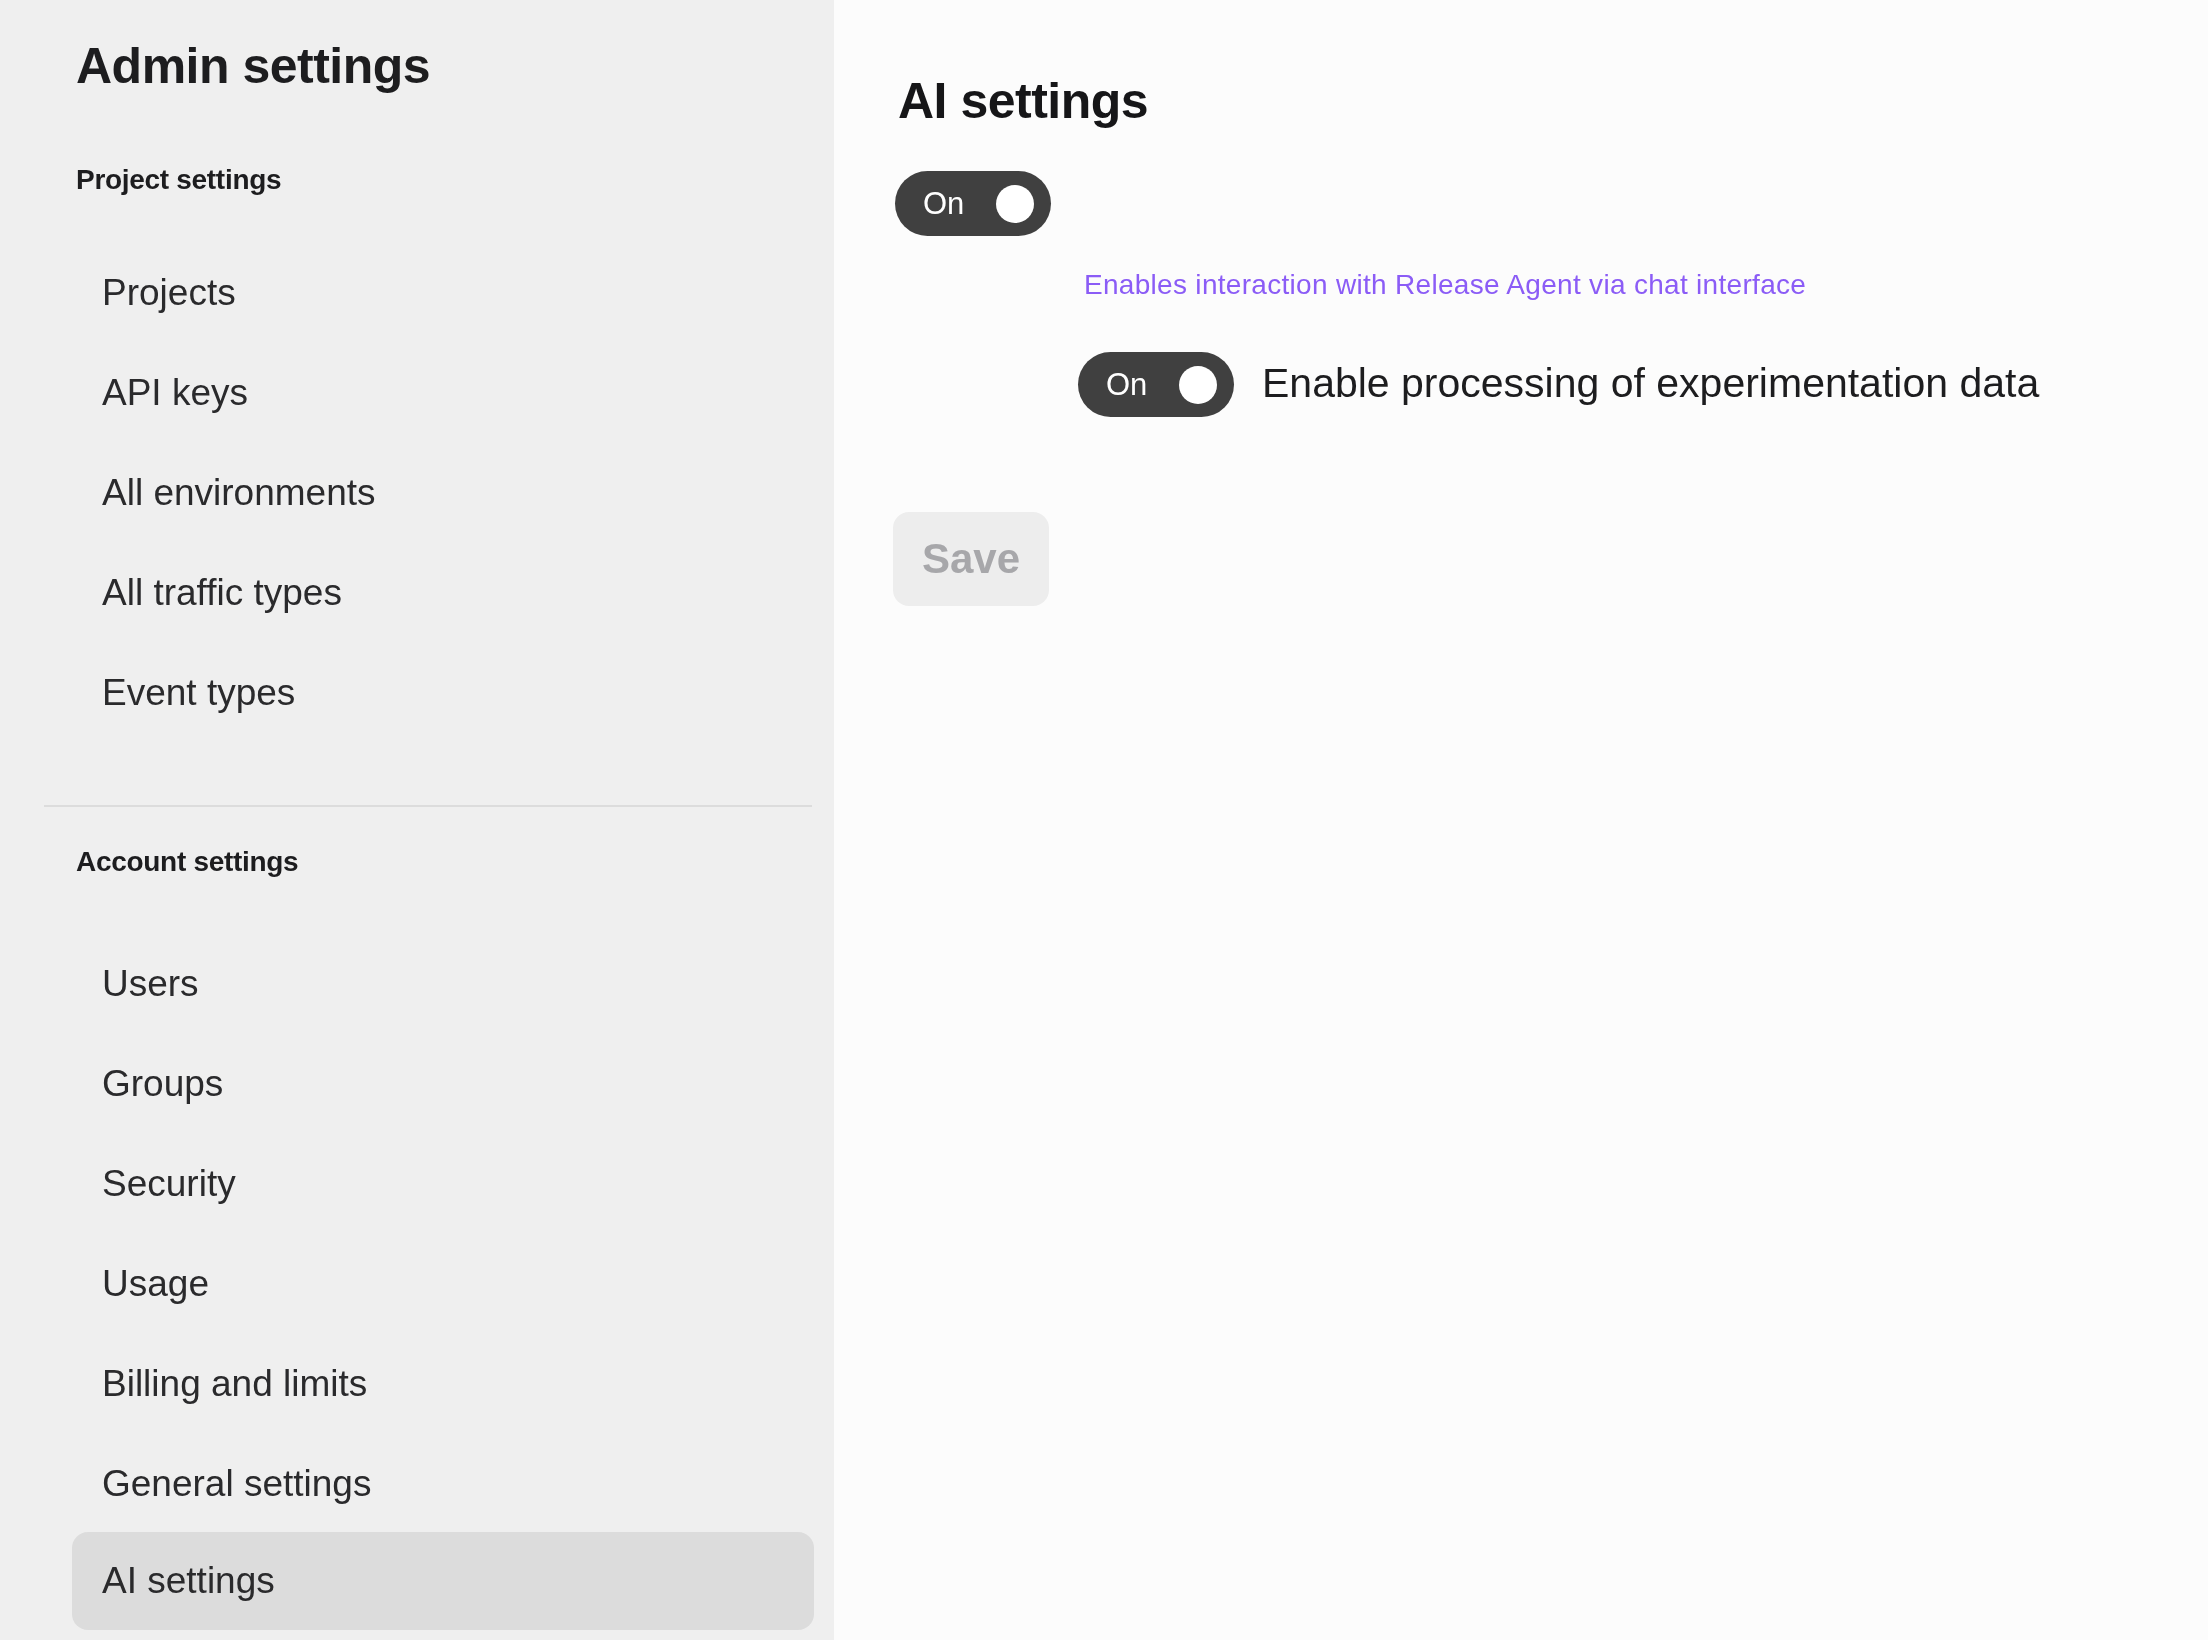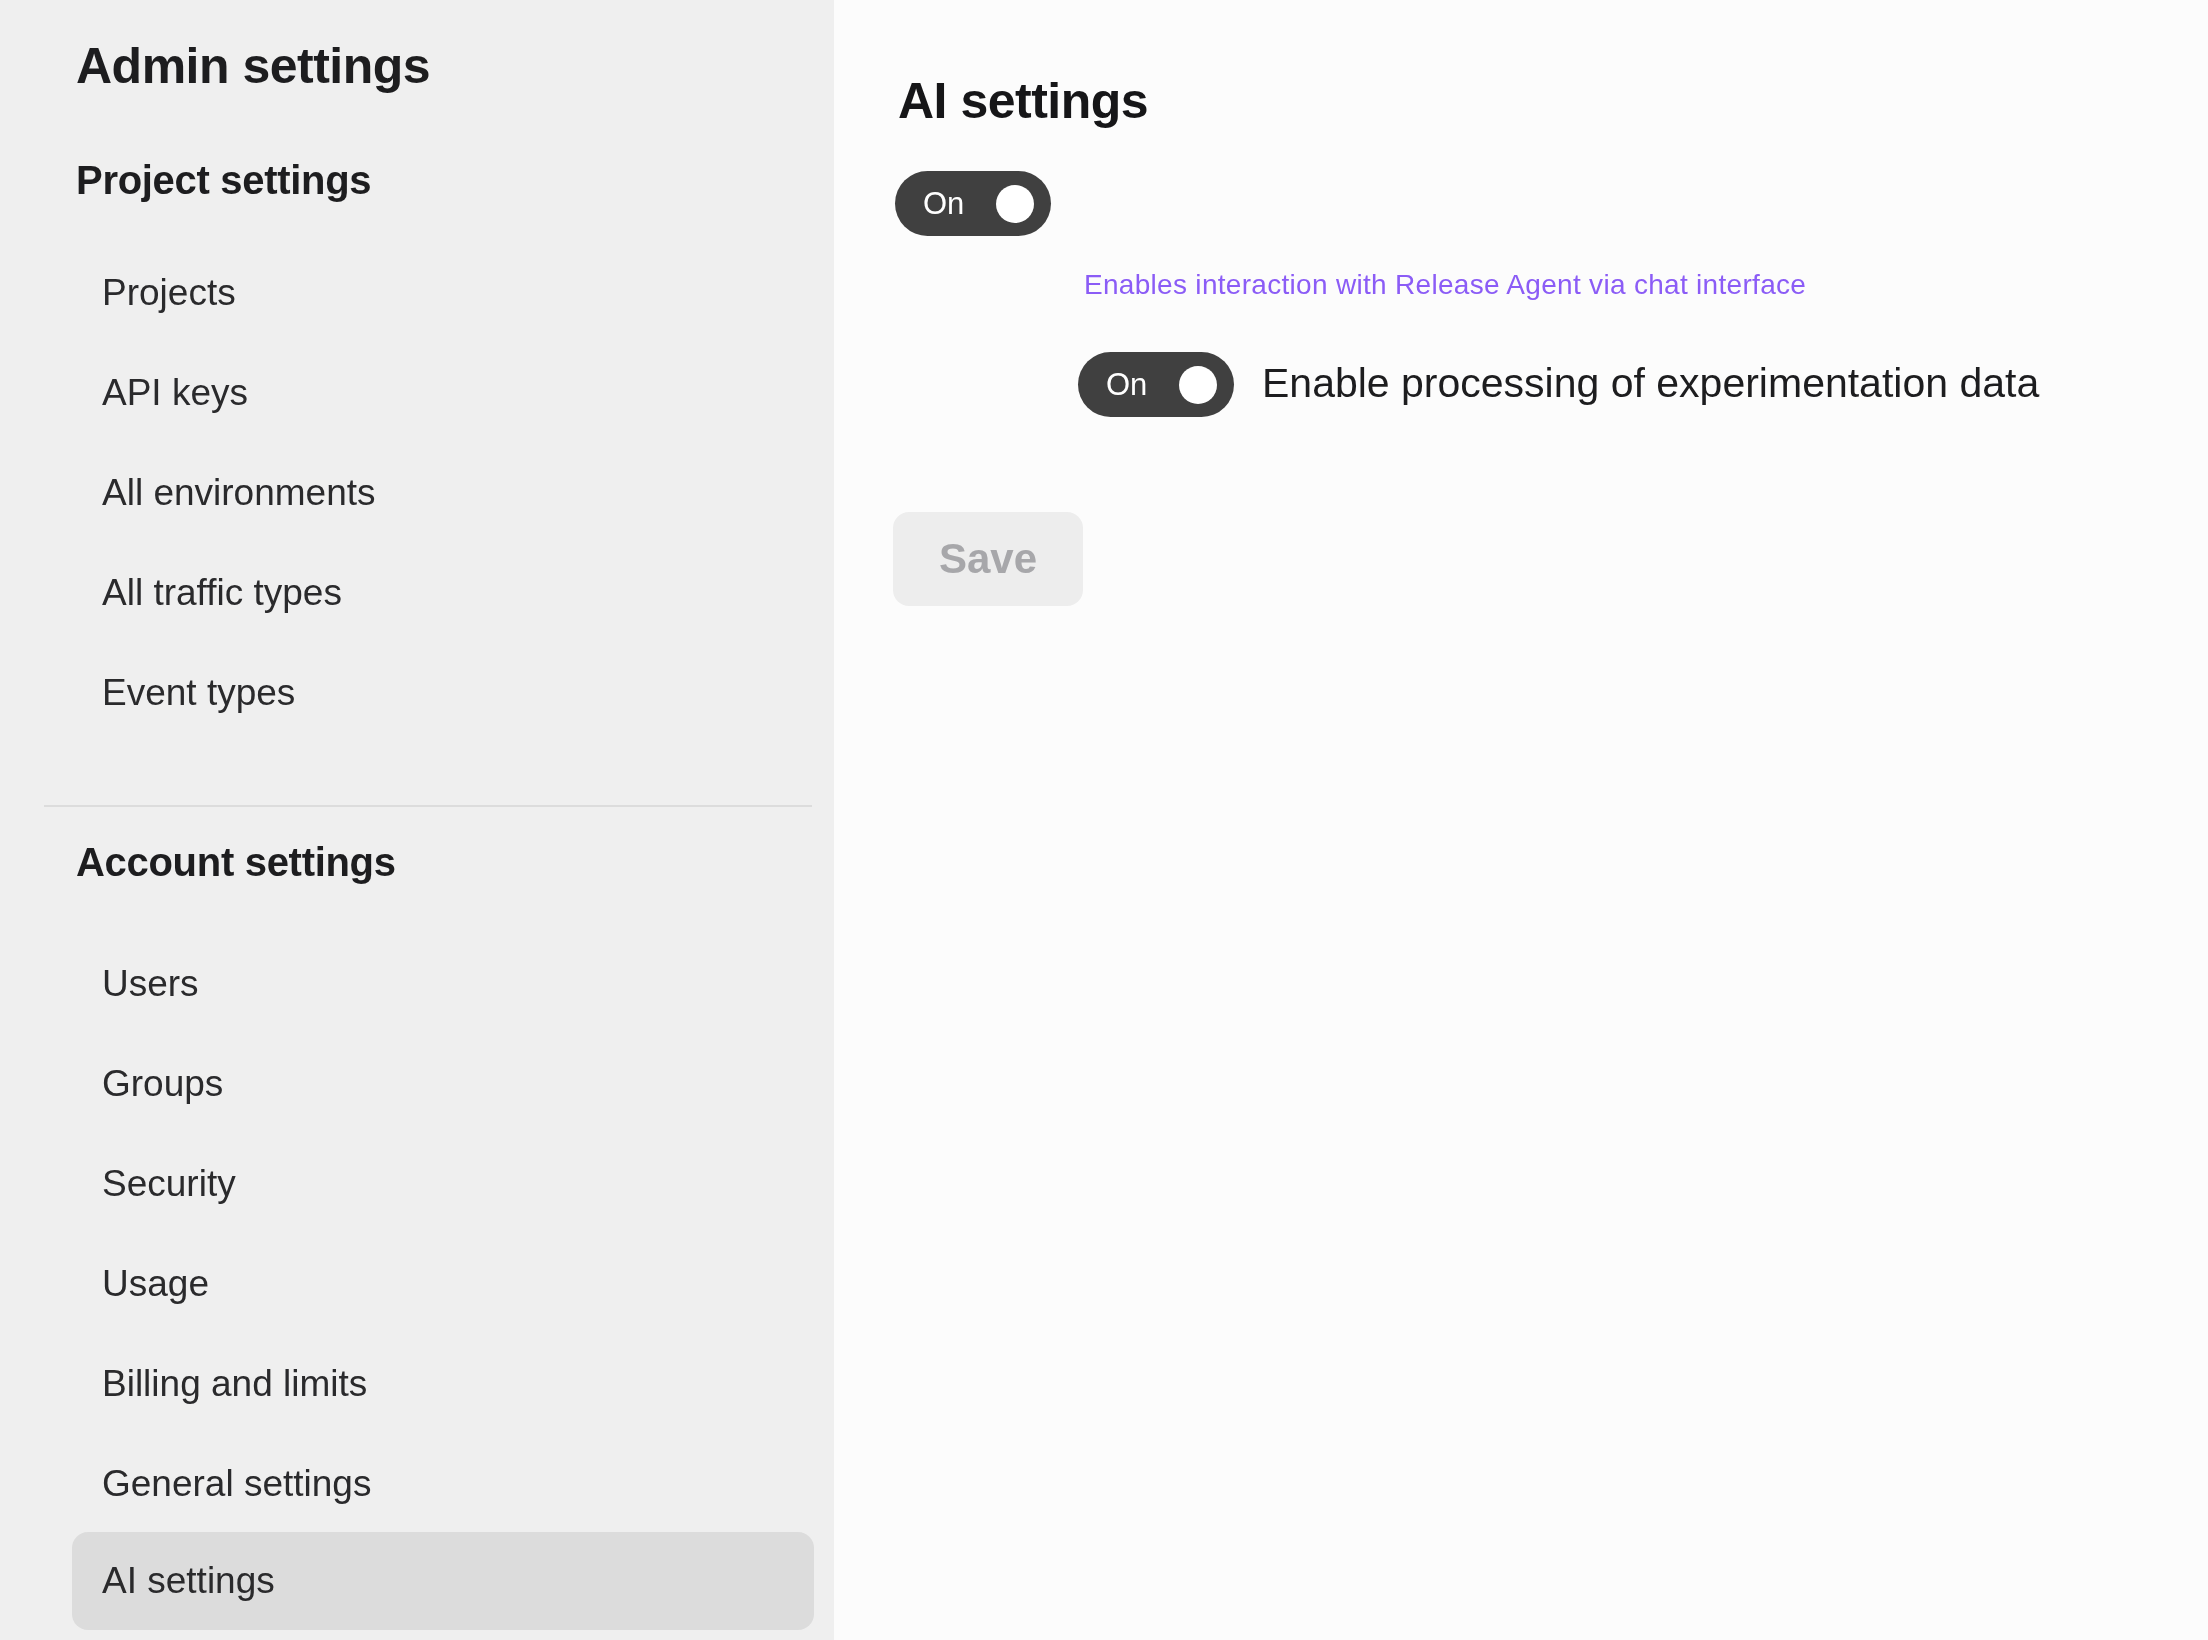--- a/index.html
+++ b/index.html
@@ -35,21 +35,21 @@
     font-weight: 700;
     color: #1d1d1f;
     letter-spacing: -0.5px;
     white-space: nowrap;
   }
   .section-header {
     position: absolute;
     left: 76px;
     height: 44px;
     display: flex; align-items: center;
-    font-size: 40px;
+    font-size: 28px;
     font-weight: 700;
     color: #1d1d1f;
     letter-spacing: -0.3px;
     white-space: nowrap;
   }
   .side-item {
     position: absolute;
     left: 102px;
     height: 46px;
     display: flex; align-items: center;
@@ -136,21 +136,21 @@
     display: flex; align-items: center;
     font-size: 28px;
     font-weight: 400;
     color: #8b5cf6;
     letter-spacing: 0.3px;
     white-space: nowrap;
   }
   .save-btn {
     position: absolute;
     left: 893px; top: 512px;
-    width: 190px; height: 94px;
+    width: 156px; height: 94px;
     background: #ededed;
     border: none;
     border-radius: 16px;
     display: flex; align-items: center; justify-content: center;
     font-family: inherit;
     font-size: 42px;
     font-weight: 700;
     color: #a7a7aa;
     cursor: default;
   }

